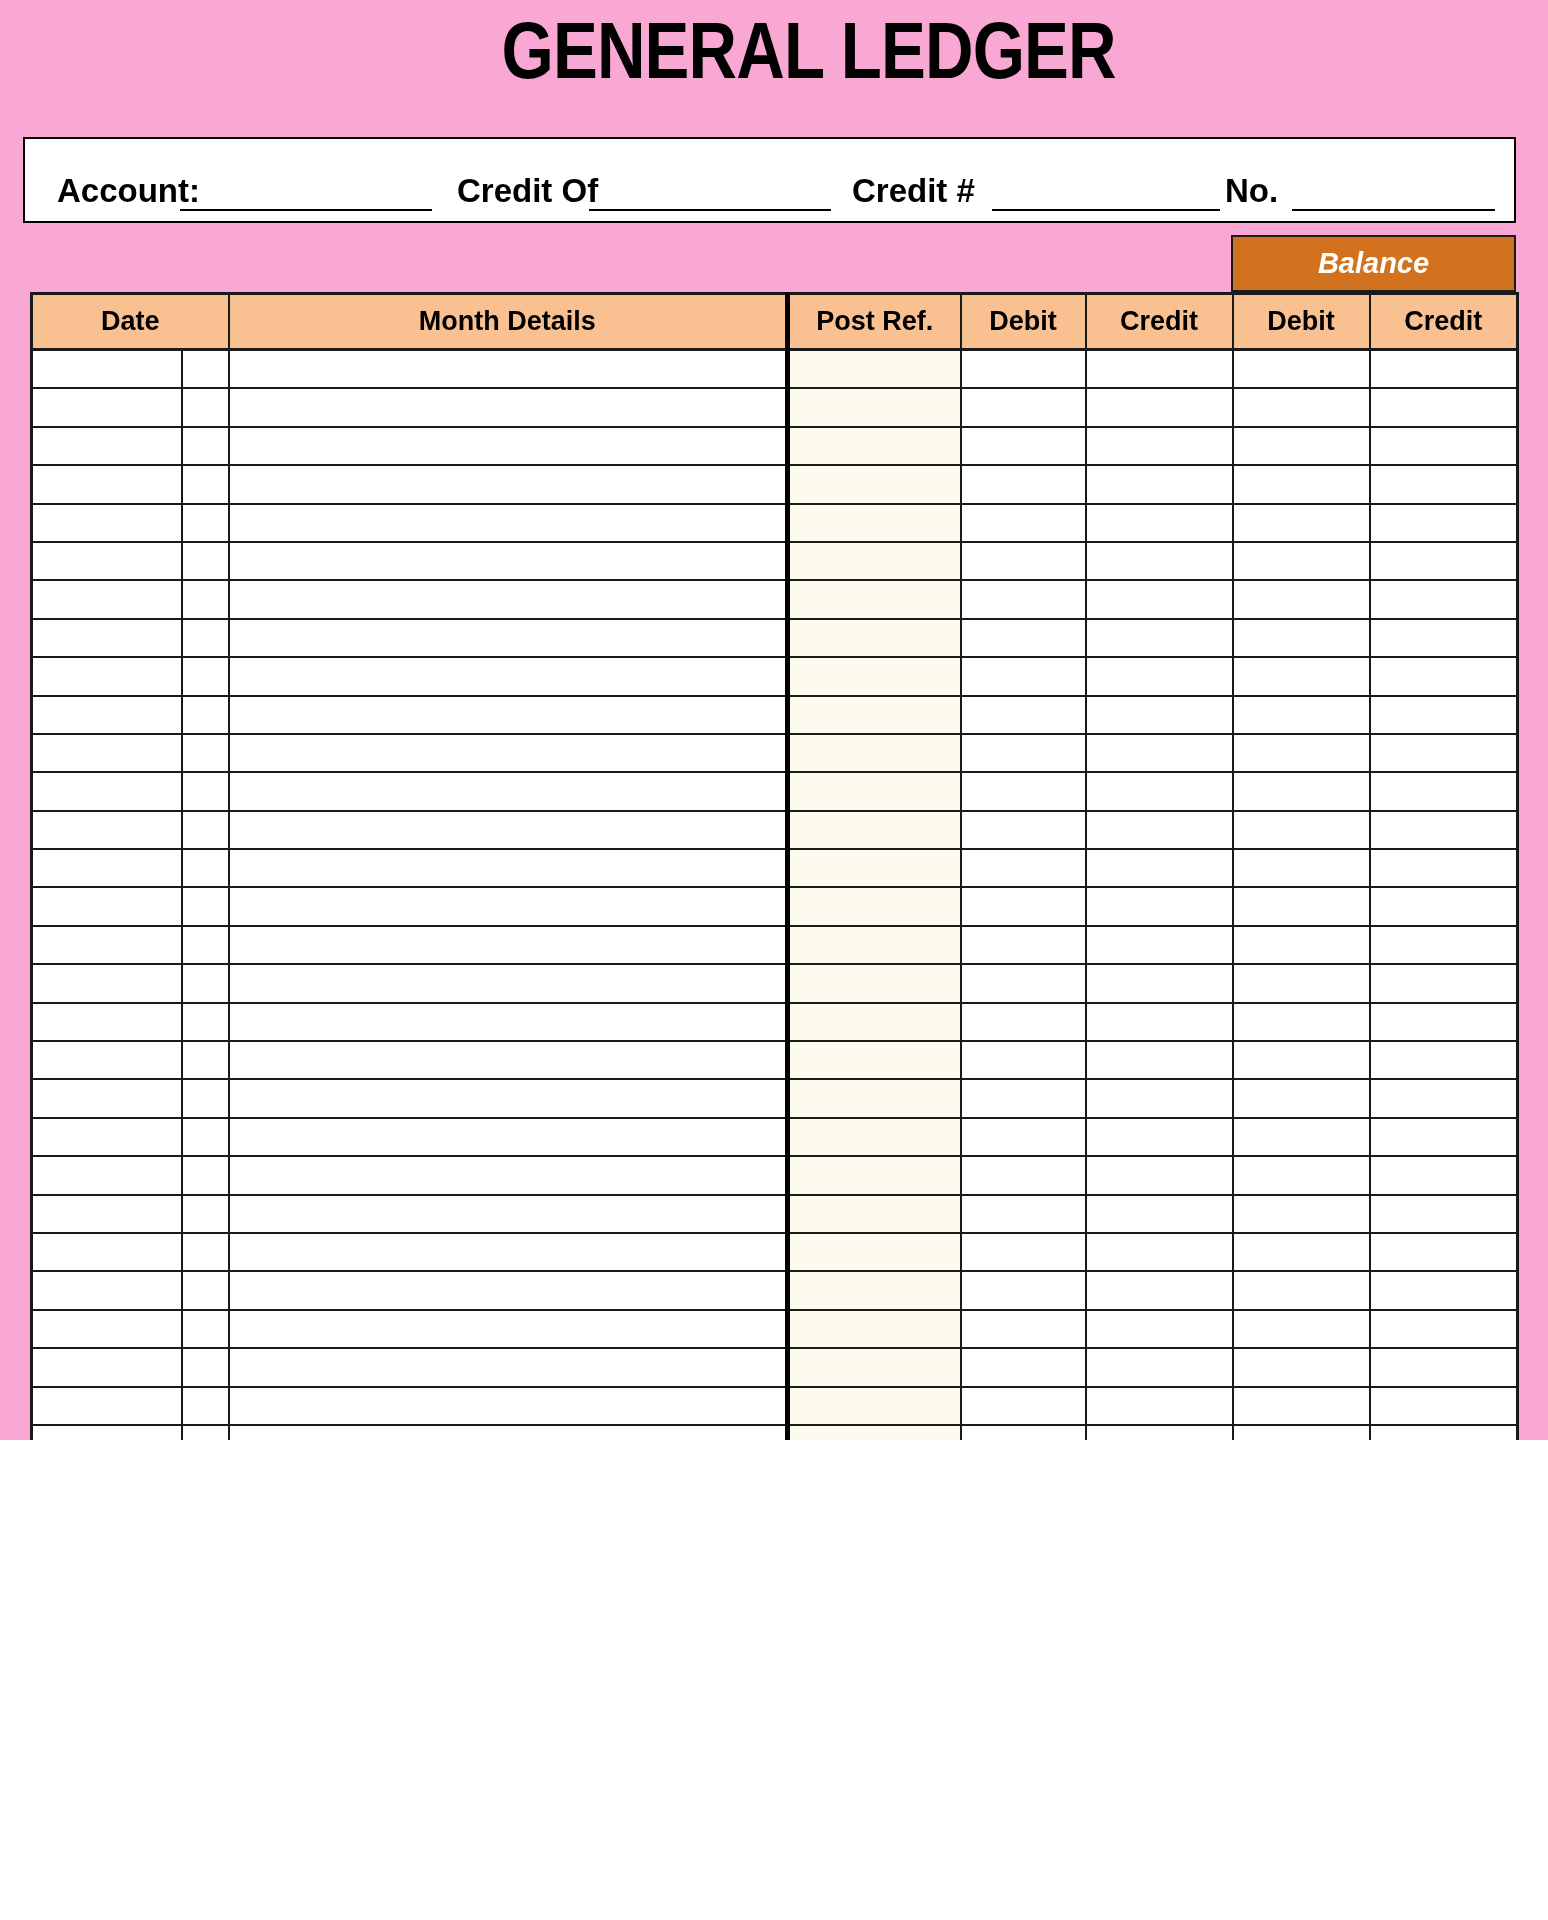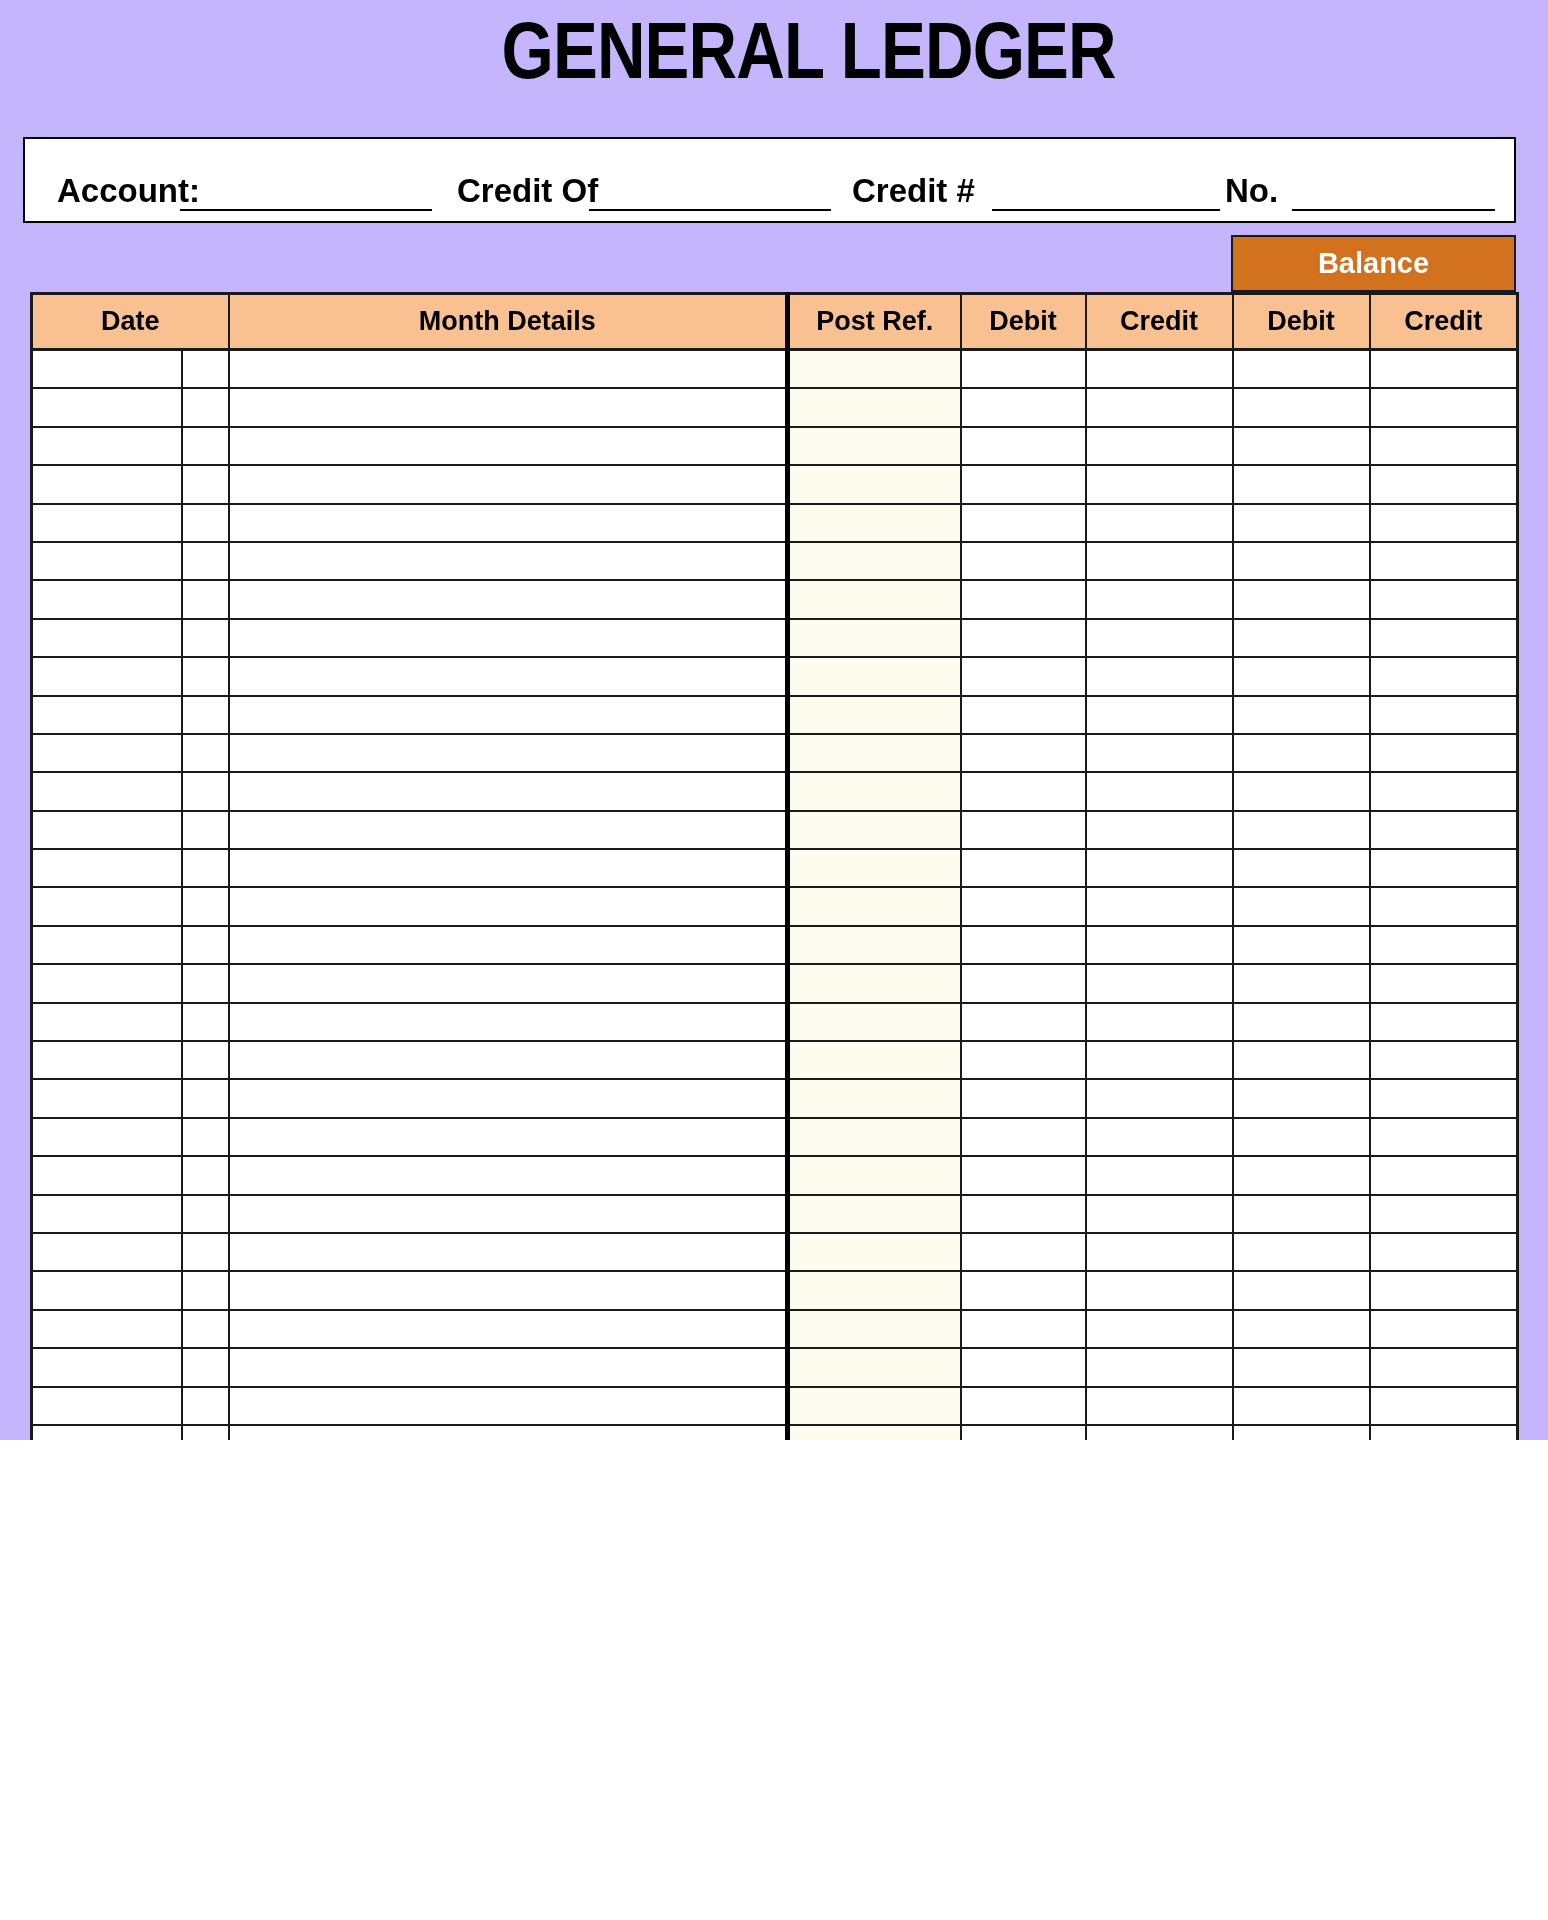--- a/index.html
+++ b/index.html
@@ -5,21 +5,21 @@
   :root{
     --header-peach:#F9C092;
     --balance-orange:#D2711E;
     --post-ref-cream:#FDFBEE;
     --grid-line:#1A1A1A;
   }
   html,body{margin:0;padding:0;background:#ffffff;}
   .page{
     position:relative;
     width:1548px;height:1440px;
-    background:#c4b5fd;
+    background:#f9a8d4;
     font-family:"Liberation Sans",sans-serif;
     color:#000;
     overflow:hidden;
   }
   
   .title-row{
     position:absolute;top:10px;left:0;width:100%;
     text-align:center;
   }
   .title{
@@ -52,21 +52,21 @@
   
   .balance-header{
     position:absolute;left:1231px;top:235px;
     width:285px;height:57px;
     box-sizing:border-box;
     background:var(--balance-orange);
     border:2px solid var(--grid-line);
     display:flex;align-items:center;justify-content:center;
   }
   .balance-header span{
-    color:#ffffff;font-weight:bold;font-size:29px;
+    color:#ffffff;font-weight:bold;font-size:29px;font-style:italic;
   }
   
   table.ledger{
     position:absolute;left:30px;top:292px;
     width:1486px;
     border-collapse:collapse;
     table-layout:fixed;
     border:3px solid var(--grid-line);
   }
   table.ledger th, table.ledger td{

